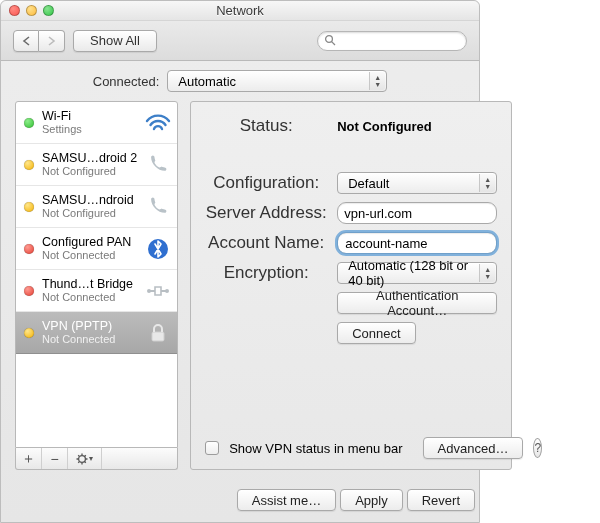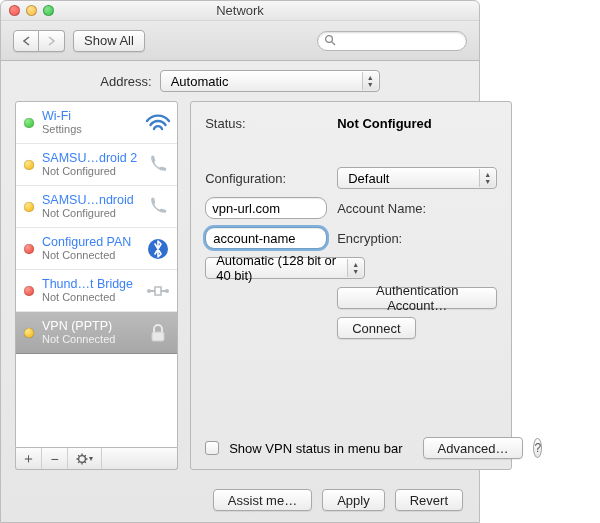--- a/index.html
+++ b/index.html
@@ -7,21 +7,21 @@
   .window { width: 480px; height: 523px; background: linear-gradient(#ededed,#e6e6e6); border: 1px solid #bdbdbd; border-radius: 6px 6px 0 0; display: flex; flex-direction: column; }
   .titlebar { height: 20px; display: flex; align-items: center; position: relative; background: linear-gradient(#f7f7f7,#e5e5e5); border-bottom: 1px solid #d5d5d5; border-radius: 6px 6px 0 0; }
   .traffic { display: flex; gap: 6px; margin-left: 8px; }
   .light { width: 11px; height: 11px; border-radius: 50%; border: 0.5px solid rgba(0,0,0,.25); }
   .light.red { background: radial-gradient(circle at 35% 30%, #ff8b82, #fc5753); }
   .light.yellow { background: radial-gradient(circle at 35% 30%, #ffe08a, #fdbc40); }
   .light.green { background: radial-gradient(circle at 35% 30%, #87e38f, #34c749); }
   .title { position: absolute; left: 0; right: 0; text-align: center; font-size: 13px; color: #3a3a3a; text-shadow: 0 1px 0 #fff; }
   .toolbar { height: 40px; display: flex; align-items: center; padding: 0 12px; gap: 8px; background: linear-gradient(#eaeaea,#dcdcdc); border-bottom: 1px solid #b9b9b9; }
   .nav-btns { display:flex; }
-  .btn { background: linear-gradient(#ffffff,#eaeaea); border: 1px solid #a9a9a9; border-radius: 4px; height: 22px; display: inline-flex; align-items: center; justify-content: center; padding: 0 10px; color: #333; box-shadow: 0 1px 0 #fff inset, 0 1px 1px rgba(0,0,0,.08); cursor: default; }
+  .btn { background: linear-gradient(#ffffff,#eaeaea); border: 1px solid #a9a9a9; border-radius: 4px; height: 22px; display: inline-flex; align-items: center; justify-content: center; padding: 0 16px; color: #333; box-shadow: 0 1px 0 #fff inset, 0 1px 1px rgba(0,0,0,.08); cursor: default; }
   .btn.small-arrow { width: 26px; padding:0; color:#6b6b6b; }
   .nav-btns .btn:first-child { border-top-right-radius:0; border-bottom-right-radius:0; }
   .nav-btns .btn:last-child { border-top-left-radius:0; border-bottom-left-radius:0; border-left:0; }
   .search-wrap { margin-left: auto; position: relative; }
   .search { width: 150px; height: 20px; border-radius: 10px; border: 1px solid #b6b6b6; background: #fff; padding-left: 24px; font-size: 12px; box-shadow: inset 0 1px 2px rgba(0,0,0,.15); }
   .search-icon { position: absolute; left: 7px; top: 3px; color:#888; }
 
   .location-row { height: 40px; display:flex; align-items:center; justify-content:center; gap:8px; }
   .label-r { text-align:right; color:#333; }
   .popup { position:relative; display:inline-flex; align-items:center; background:linear-gradient(#ffffff,#ececec); border:1px solid #a9a9a9; border-radius:4px; height:22px; padding:0 22px 0 10px; box-shadow: 0 1px 0 #fff inset; min-width:160px; }
@@ -31,41 +31,41 @@
   .sidebar { width:186px; display:flex; flex-direction:column; }
   .svc-list { flex:1; border:1px solid #b8b8b8; border-radius:3px 3px 0 0; background:#fff; overflow:hidden; }
   .svc { height:42px; border-bottom:1px solid #e6e6e6; display:flex; align-items:center; padding:0 6px 0 8px; gap:8px; position:relative; }
   .svc.sel { background:linear-gradient(#bcbcbc,#a7a7a7); color:#fff; border-bottom-color:#8f8f8f; }
   .svc.sel .sub { color: #f0f0f0; }
   .dot { width:10px; height:10px; border-radius:50%; box-shadow: inset 0 0 1px rgba(0,0,0,.5), 0 0 1px rgba(0,0,0,.2); flex-shrink:0; }
   .dot.green { background: radial-gradient(circle at 35% 30%, #8dee8b, #2fbc2e); }
   .dot.yellow { background: radial-gradient(circle at 35% 30%, #ffe68a, #f4b100); }
   .dot.red { background: radial-gradient(circle at 35% 30%, #ff9b92, #e43a2e); }
   .svc-text { flex:1; min-width:0; line-height:1.15; }
-  .svc-text .name { font-size:12.5px; color:#3b82f6; white-space:nowrap; overflow:hidden; text-overflow:ellipsis; }
+  .svc-text .name { font-size:12.5px; color:#000000; white-space:nowrap; overflow:hidden; text-overflow:ellipsis; }
   .svc.sel .name { color:#fff; font-weight:500; }
   .sub { font-size:11px; color:#7a7a7a; }
   .svc-icon { width:26px; height:26px; display:flex; align-items:center; justify-content:center; flex-shrink:0; }
   .sidebar-footer { height:22px; display:flex; border:1px solid #b8b8b8; border-top:0; border-radius:0 0 3px 3px; background:linear-gradient(#fcfcfc,#e8e8e8); }
   .sidebar-footer .fbtn { width:26px; display:flex; align-items:center; justify-content:center; border-right:1px solid #cfcfcf; color:#505050; font-size:14px; }
 
   .detail { flex:1; border:1px solid #b8b8b8; border-radius:3px; background:linear-gradient(#efefef,#e8e8e8); padding:14px 14px 10px 14px; display:flex; flex-direction:column; }
   .form { display:grid; grid-template-columns: 122px 1fr; gap:8px 10px; align-items:center; }
-  .form .lbl { text-align:left; color:#333; font-size:13px; }
+  .form .lbl { text-align:center; color:#333; font-size:17px; }
   .text-input { width:100%; height:22px; border:1px solid #a9a9a9; border-radius:9px; padding:0 6px; background:#fff; box-shadow:inset 0 1px 1px rgba(0,0,0,.08); font-size:13px; }
   .text-input.focused { outline: 3px solid rgba(94,158,214,.75); outline-offset:-1px;padding-left:7px; }
   .popup.wide { width:100%; }
   .status-val { font-weight:bold; }
   .row2 { grid-column:2; display:flex; }
   .push-btn { background:linear-gradient(#ffffff,#ececec); border:1px solid #a9a9a9; border-radius:4px; height:22px; padding:0 14px; display:inline-flex; align-items:center; box-shadow:0 1px 0 #fff inset, 0 1px 1px rgba(0,0,0,.08); font-size:13px; color:#222; }
   .detail-footer { margin-top:auto; display:flex; align-items:center; gap:10px; }
   .cb { width:14px; height:14px; border:1px solid #9c9c9c; border-radius:3px; background:linear-gradient(#fff,#eee); flex-shrink:0; }
   .help { width:20px; height:20px; border-radius:50%; border:1px solid #a2a2a2; background:linear-gradient(#fff,#e7e7e7); display:flex; align-items:center; justify-content:center; color:#555; font-size:12px; }
 
-  .window-footer { height:44px; display:flex; align-items:center; justify-content:flex-end; padding:0 16px; gap:10px; }
+  .window-footer { height:44px; display:flex; align-items:center; justify-content:flex-end; padding:0 4px; gap:4px; }
 
   svg { display:block; }
 </style>
 </head>
 <body>
 
 <div class="window">
 
   <div class="titlebar">
     <div class="traffic">
@@ -95,21 +95,21 @@
         <svg width="12" height="12" viewBox="0 0 12 12">
             <circle cx="5" cy="5" r="3.4" fill="none" stroke="#888" stroke-width="1.3"></circle>
             <line x1="7.6" y1="7.6" x2="11" y2="11" stroke="#888" stroke-width="1.3"></line>
           </svg>
       </span>
       <input class="search" type="text" placeholder="" style="">
     </div>
   </div>
 
   <div class="location-row">
-    <span class="label-r">Address:</span>
+    <span class="label-r">Connected:</span>
     <div class="popup" style="min-width:220px">
       <span>Automatic</span>
       <span class="arrows">▲<br>▼</span>
     </div>
   </div>
 
   <div class="main">
 
     <div class="sidebar">
       <div class="svc-list">
@@ -229,20 +229,21 @@
         <div class="status-val">Not Configured</div>
 
         <div style="grid-column:1/3;height:20px"></div>
 
         <div class="lbl">Configuration:</div>
         <div class="popup wide">
           <span>Default</span>
           <span class="arrows">▲<br>▼</span>
         </div>
 
+        <div class="lbl">Server Address:</div>
         <input class="text-input" type="text" value="vpn-url.com" style="">
 
         <div class="lbl">Account Name:</div>
         <input class="text-input focused" type="text" value="account-name" style="">
 
         <div class="lbl">Encryption:</div>
         <div class="popup wide">
           <span>Automatic (128 bit or 40 bit)</span>
           <span class="arrows">▲<br>▼</span>
         </div>

